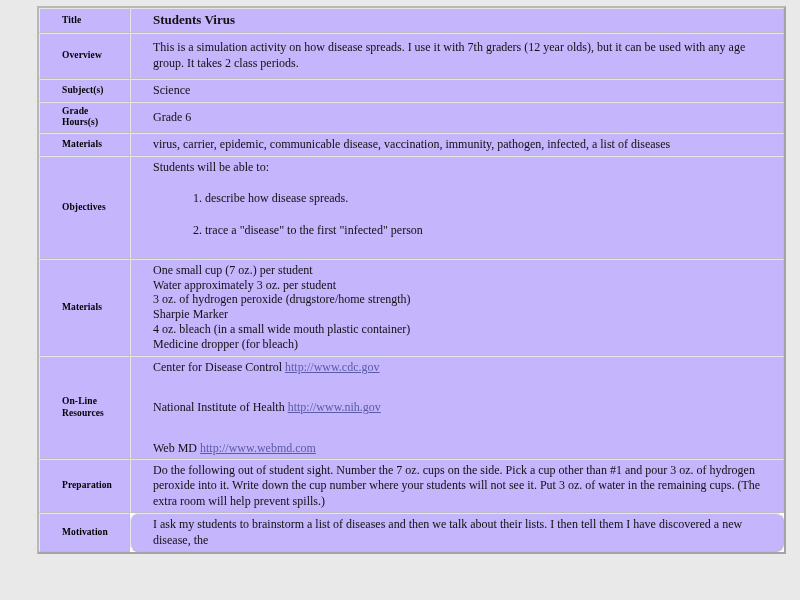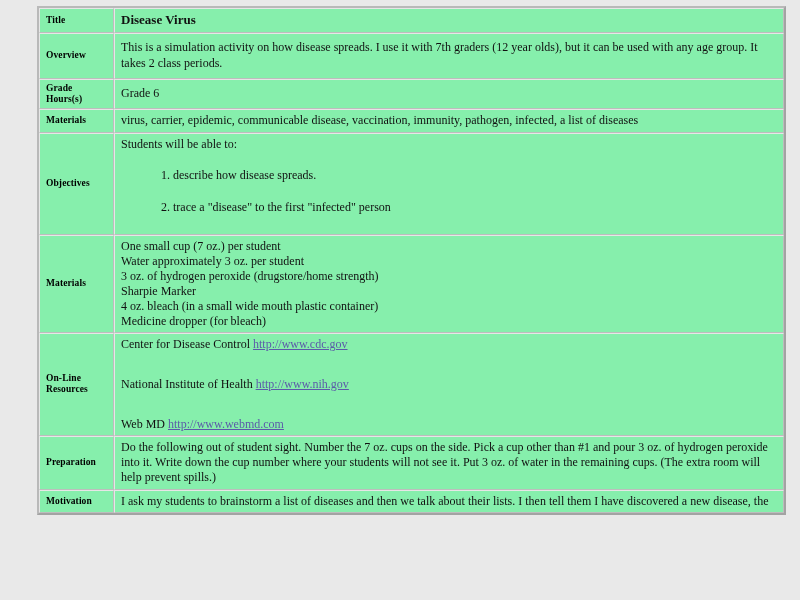--- a/index.html
+++ b/index.html
@@ -28,27 +28,27 @@
     border-collapse: separate;
     border-spacing: 0;
     border-left: 2px solid #b9b9b9;
     border-top: 2px solid #b9b9b9;
     border-right: 2px solid #a3a3a3;
     border-bottom: 2px solid #a3a3a3;
     background: #ffffff;
     table-layout: fixed;
   }
   table.lesson td {
-    background: #86efac;
+    background: #c4b5fd;
     border-right: 1px solid #bdbdbd;
     border-bottom: 1px solid #bdbdbd;
     border-top: 1px solid #e6e6e6;
     border-left: 1px solid #e6e6e6;
     vertical-align: middle;
-    padding: 3px 5px 3px 6px;
+    padding: 3px 5px 3px 22px;
   }
   td.label {
     width: 62px;
     font-family: "Liberation Serif", "DejaVu Serif", serif;
     font-weight: bold;
     font-size: 9.5px;
     letter-spacing: 0.1px;
     line-height: 1.2;
     color: #000000;
     text-align: left;
@@ -84,39 +84,44 @@
     color: #5b5ba8;
   }
   .res-block p {
     margin: 0 0 0 0;
     line-height: 1.2;
   }
   .res-spacer { height: 26px; }
   .motivation-cell {
     vertical-align: top;
     padding-top: 4px;
+    border-radius: 8px;
   }
 </style>
 </head>
 <body>
 
 <div class="page">
   <table class="lesson">
     <tbody>
 
       <tr class="row-title">
         <td class="label">Title</td>
-        <td class="content mid">Disease Virus</td>
+        <td class="content mid">Students Virus</td>
       </tr>
 
       <tr>
         <td class="label">Overview</td>
         <td class="content" style="height:38px">This is a simulation activity on how disease spreads. I use it with 7th graders (12 year olds), but it can be used with any age group. It takes 2 class periods.</td>
       </tr>
 
+      <tr>
+        <td class="label">Subject(s)</td>
+        <td class="content mid">Science</td>
+      </tr>
 
       <tr>
         <td class="label">Grade Hours(s)</td>
         <td class="content" style="height:21px">Grade 6</td>
       </tr>
 
 
       <tr>
         <td class="label">Materials</td>
         <td class="content mid">virus, carrier, epidemic, communicable disease, vaccination, immunity, pathogen, infected, a list of diseases</td>

